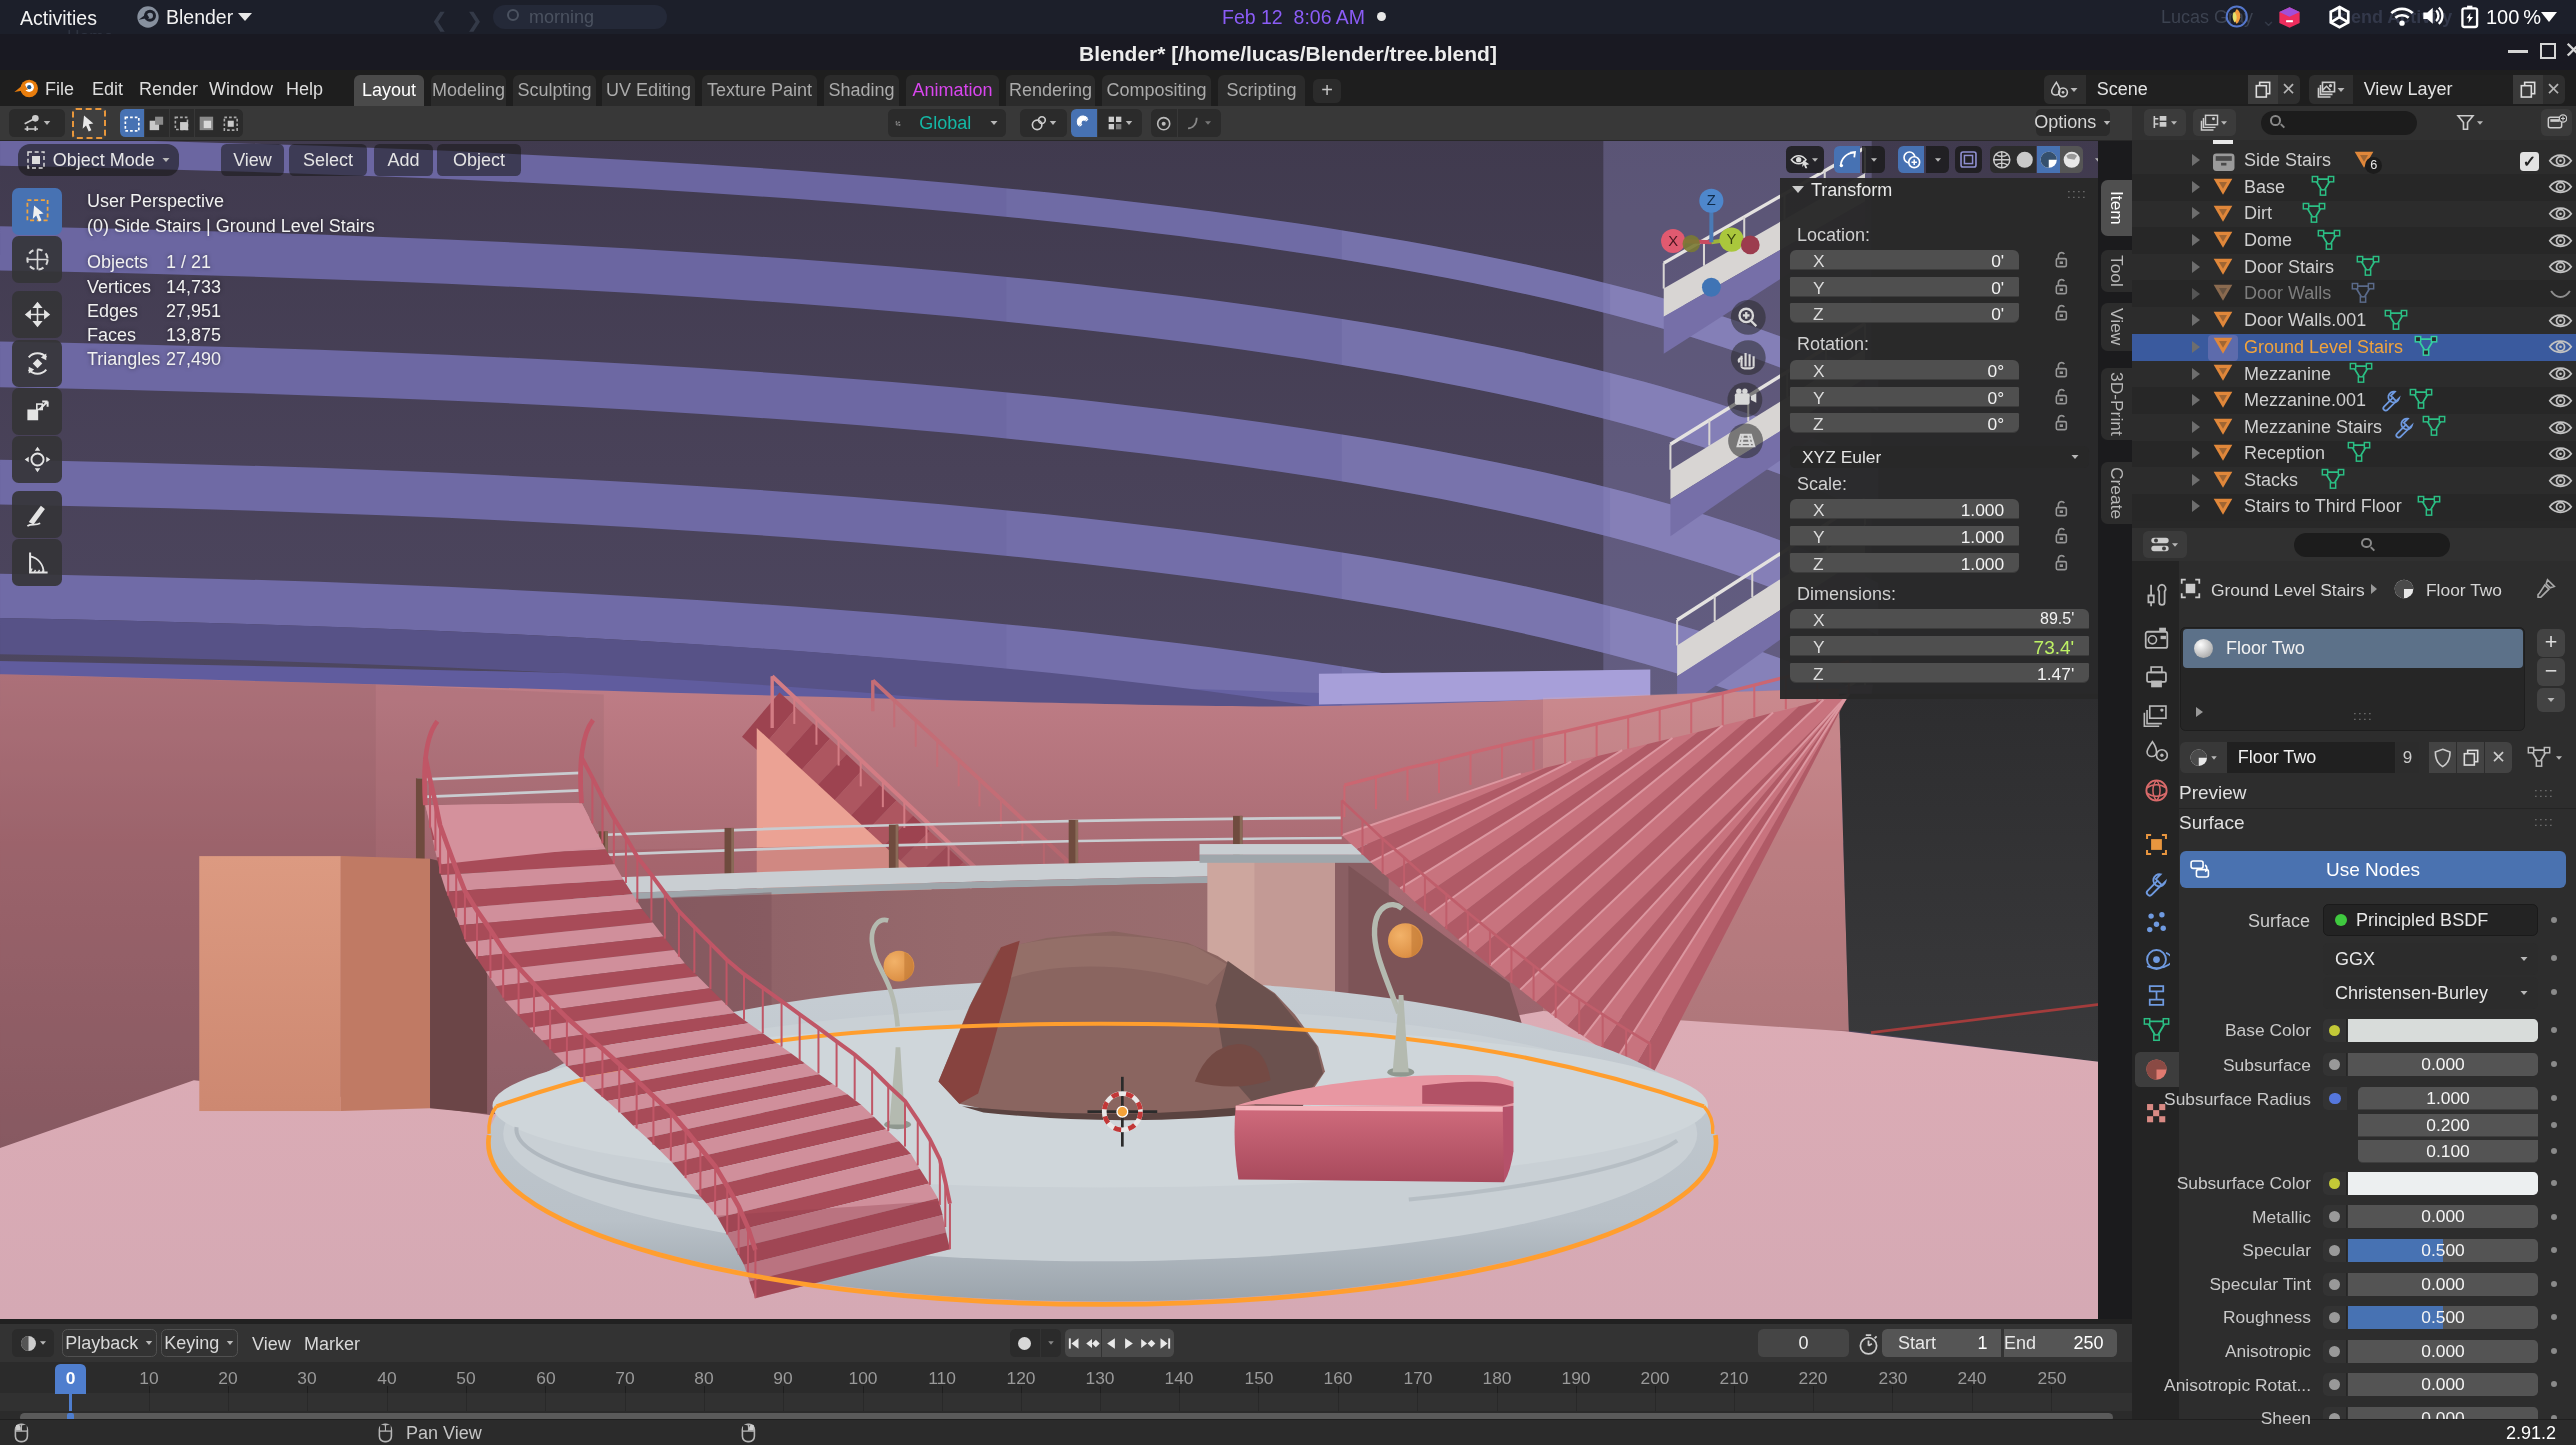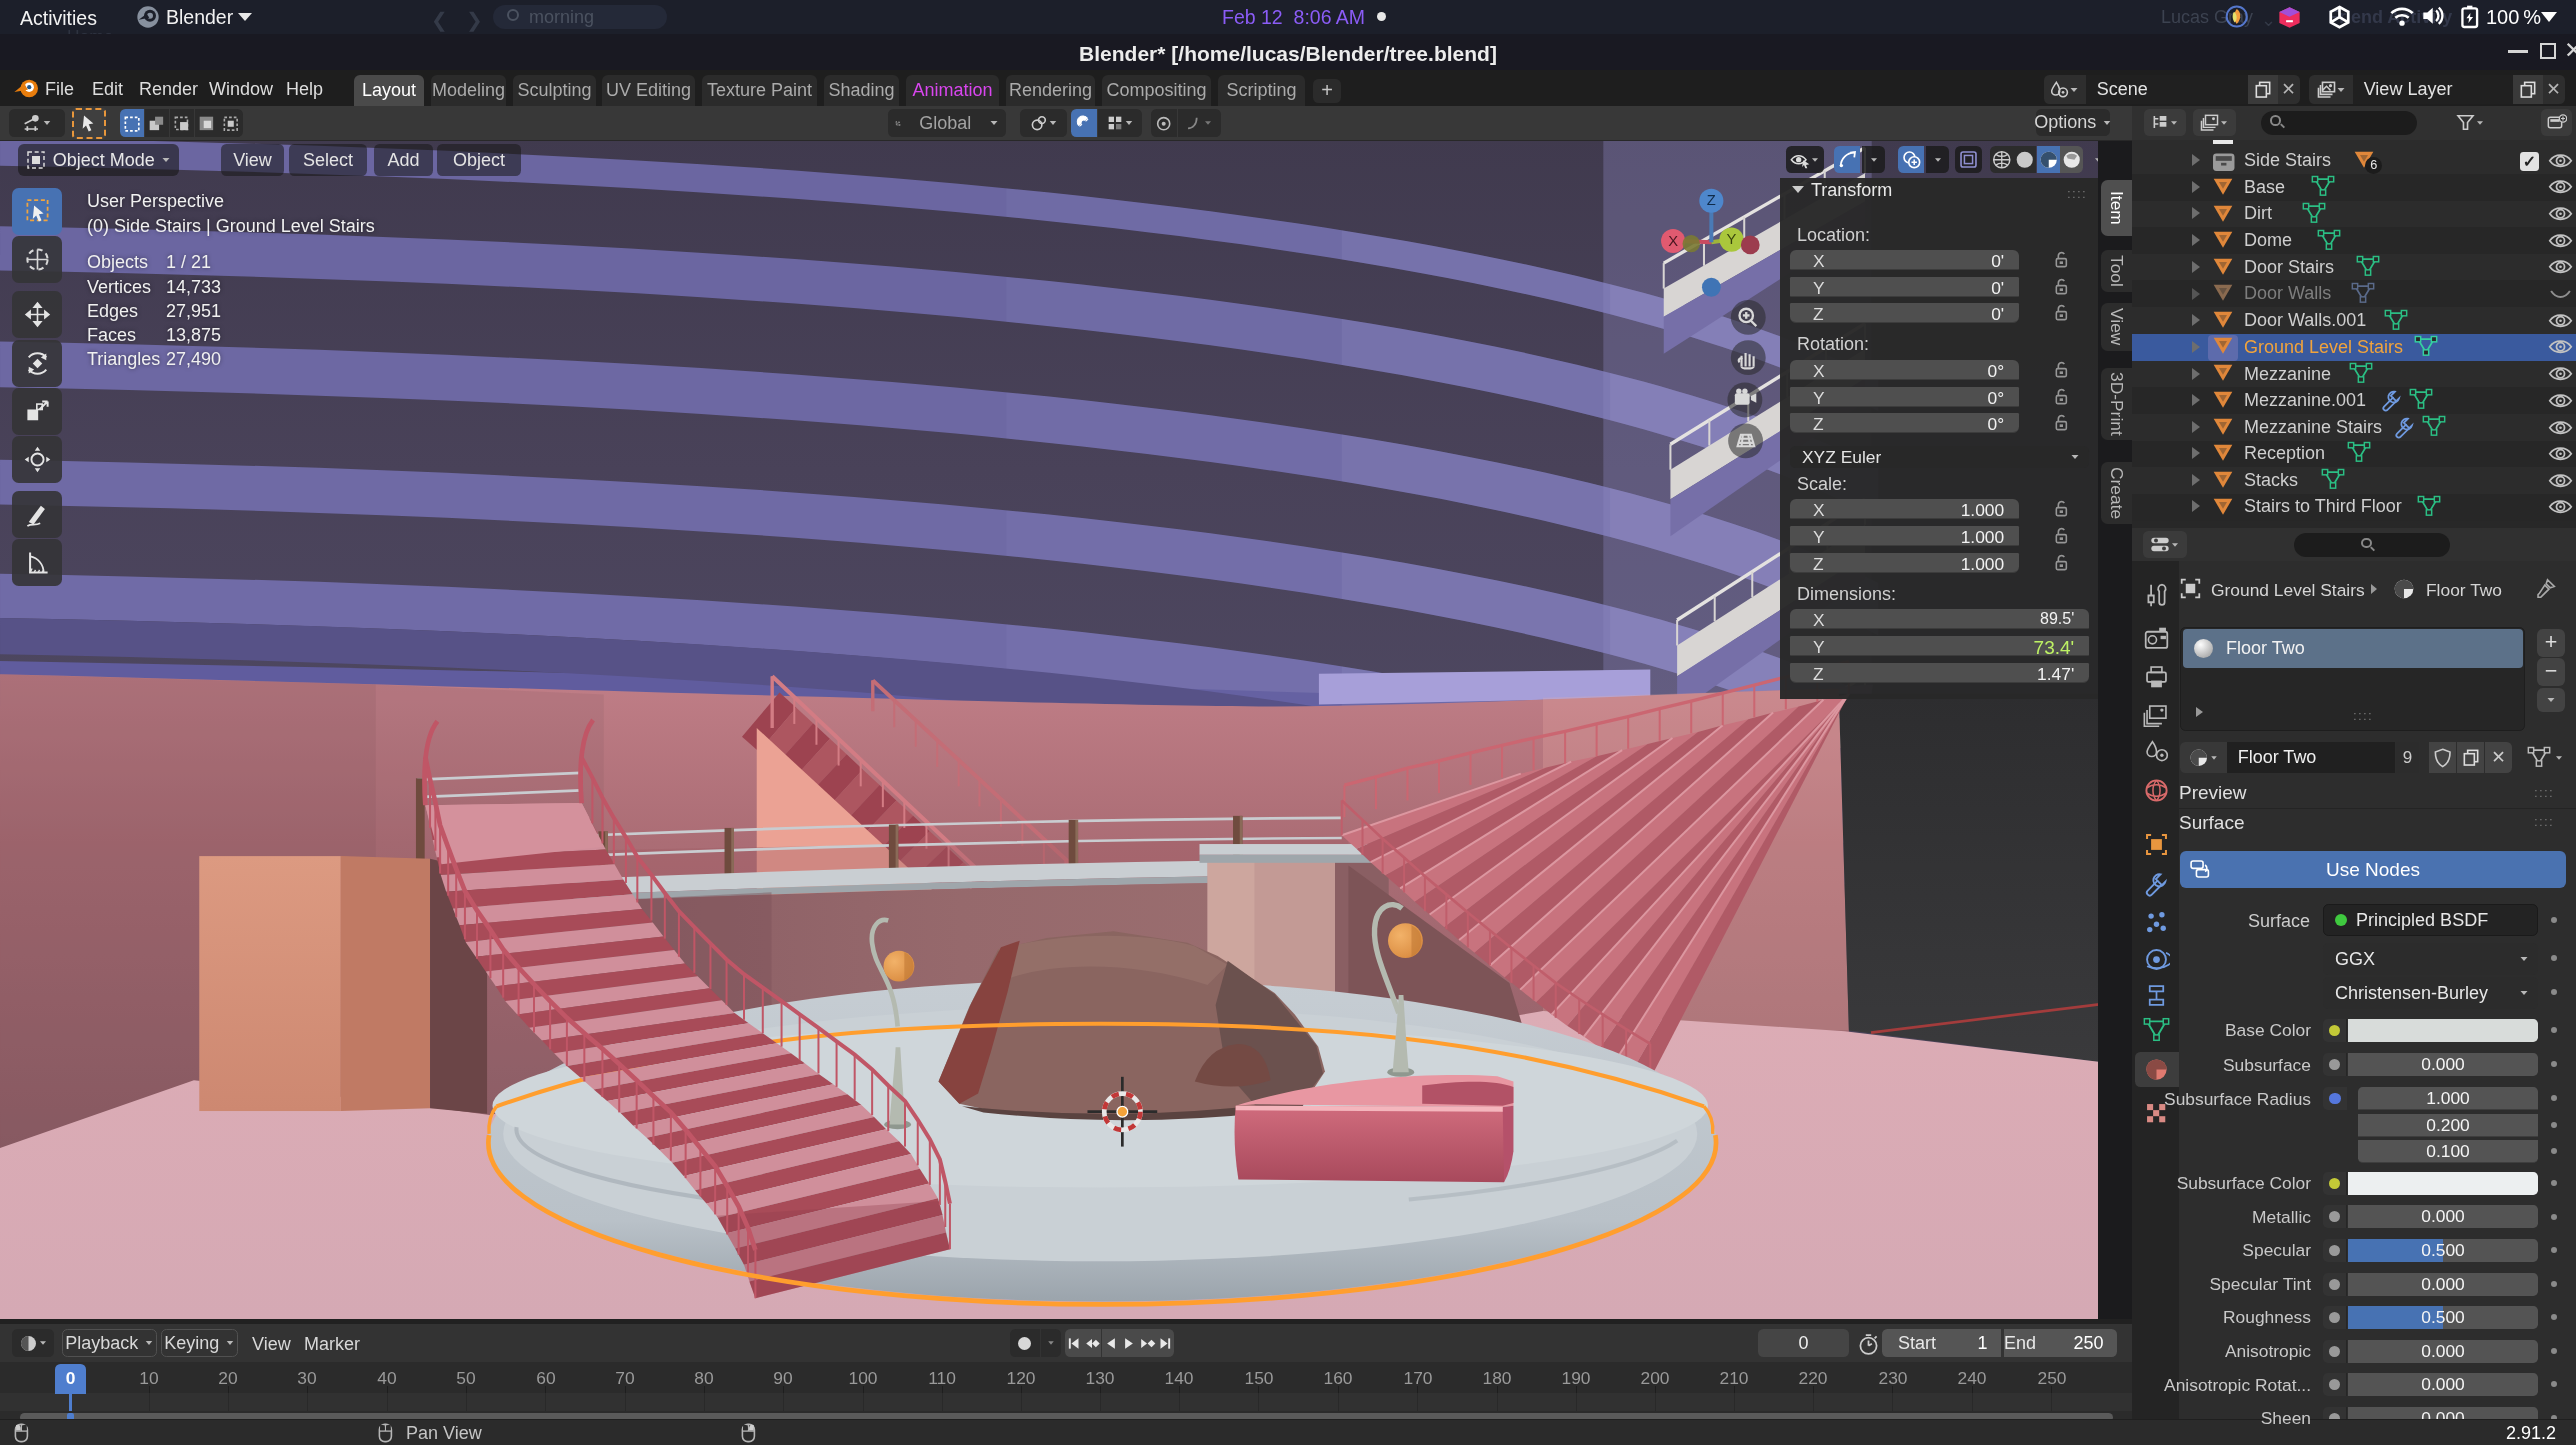--- a/index.html
+++ b/index.html
@@ -166,21 +166,21 @@
 <div class="a f" style="left:219px;top:3.4px;width:24px;height:28px;background:#2b2b2b;justify-content:center;border-radius:0 5.4px 5.4px 0">
       <svg width="19.5" height="19.5" viewBox="0 0 29 29">
         <rect x="5" y="5" width="19" height="19" fill="none" stroke="#aaa" stroke-width="2.4" stroke-dasharray="4 3"></rect>
         <rect x="10" y="10" width="9" height="9" fill="#c9c9c9"></rect>
       </svg>
     </div>
 <div class="a f" style="left:888px;top:3.4px;width:118px;height:28px;background:#2b2b2b;border-radius:5.4px;padding:0 6.7px">
       <svg width="20" height="20" viewBox="0 0 30 30">
         <path d="M6 24 L6 8 M6 24 L24 24 M6 8 L2 12 M6 8 L10 12 M24 24 L20 20 M24 24 L20 28 M9 21 L20 10 M20 10 L15 10 M20 10 L20 15" stroke="#ccc" stroke-width="2.2" fill="none"></path>
       </svg>
-      <span class="tx" style="margin:0 18px;color:#a3a3a3">Global</span>
+      <span class="tx" style="margin:0 18px;color:#14b8a6">Global</span>
       <span class="chev" style="transform:scale(0.7)"></span>
     </div>
 <div class="a f" style="left:1020px;top:3.4px;width:47px;height:28px;background:#2b2b2b;border-radius:5.4px;justify-content:center">
       <svg width="19" height="19" viewBox="0 0 28 28">
         <circle cx="12" cy="16" r="7" fill="none" stroke="#ccc" stroke-width="2.4"></circle>
         <circle cx="19" cy="9" r="5" fill="none" stroke="#ccc" stroke-width="2.4"></circle>
       </svg>
       <span class="chev" style="transform:scale(0.65)"></span>
     </div>
 <div class="a f" style="left:1071px;top:3.4px;width:25.5px;height:28px;background:#4772b3;border-radius:5.4px 0 0 5.4px;justify-content:center">
@@ -634,21 +634,21 @@
       <g fill="#d8d8d8">
         <rect x="2586" y="586" width="22" height="17" rx="3"></rect>
         <path d="M 2610,590 L 2618,586 L 2618,600 L 2610,596 Z"></path>
         <circle cx="2592" cy="583" r="4"></circle>
         <circle cx="2601" cy="583" r="4"></circle>
       </g>
       <g stroke="#d8d8d8" stroke-width="3" fill="none">
         <path d="M 2590,665 L 2595,648 L 2610,648 L 2615,665 Z M 2590,660 L 2615,660 M 2594,654 L 2612,654 M 2598,648 L 2596,665 M 2606,648 L 2609,665"></path>
       </g>
     </svg>
-<div class="a f" style="left:18px;top:3.4px;height:32px;background:rgba(24,24,24,0.6);border-radius:6px;padding:0 8px">
+<div class="a f" style="left:18px;top:3.4px;height:32px;background:rgba(24,24,24,0.6);border-radius:12px;padding:0 8px">
       <svg width="20" height="20" viewBox="0 0 30 30">
         <rect x="3" y="3" width="24" height="24" fill="none" stroke="#ddd" stroke-width="2.2" stroke-dasharray="6 4"></rect>
         <rect x="9" y="9" width="12" height="12" fill="#ddd"></rect>
       </svg>
       <span class="tx" style="margin:0 6.7px;color:#e8e8e8">Object Mode</span>
       <span class="chev" style="transform:scale(0.7)"></span>
     </div>
 <div class="a" style="left:221px;top:3.4px;width:63px;height:32px;background:rgba(24,24,24,0.55);border-radius:5.4px;text-align:center;line-height:32px;font-size:18px;color:#e4e4e4">View</div>
 <div class="a" style="left:289px;top:3.4px;width:78px;height:32px;background:rgba(24,24,24,0.55);border-radius:5.4px;text-align:center;line-height:32px;font-size:18px;color:#e4e4e4">Select</div>
 <div class="a" style="left:374px;top:3.4px;width:59px;height:32px;background:rgba(24,24,24,0.55);border-radius:5.4px;text-align:center;line-height:32px;font-size:18px;color:#e4e4e4">Add</div>

